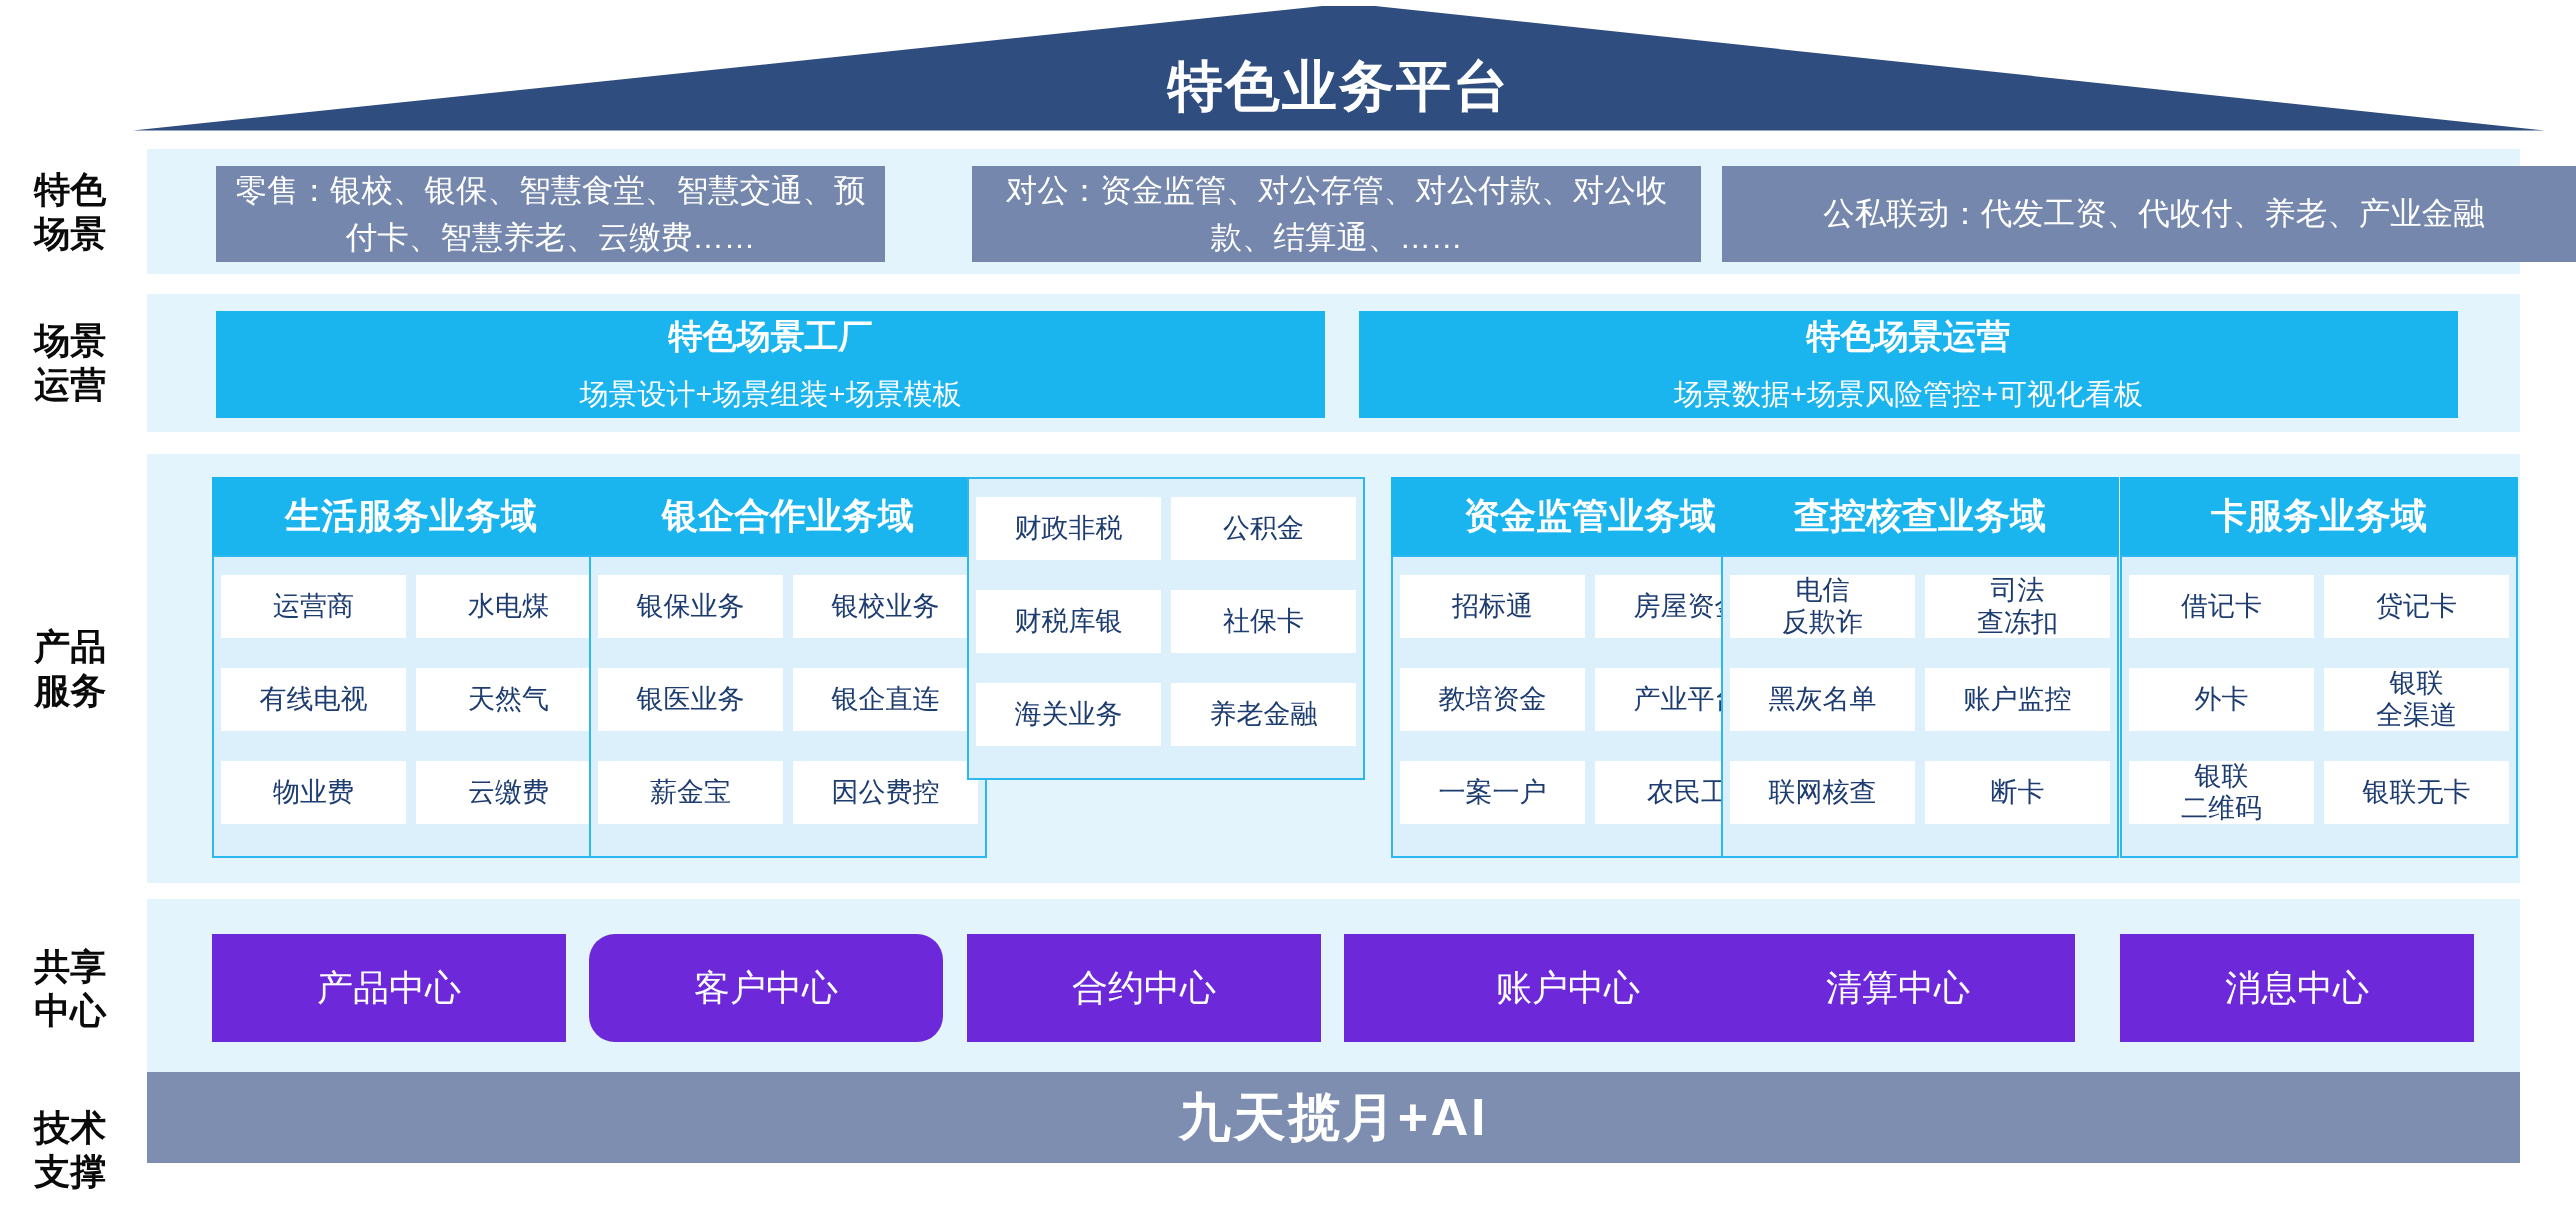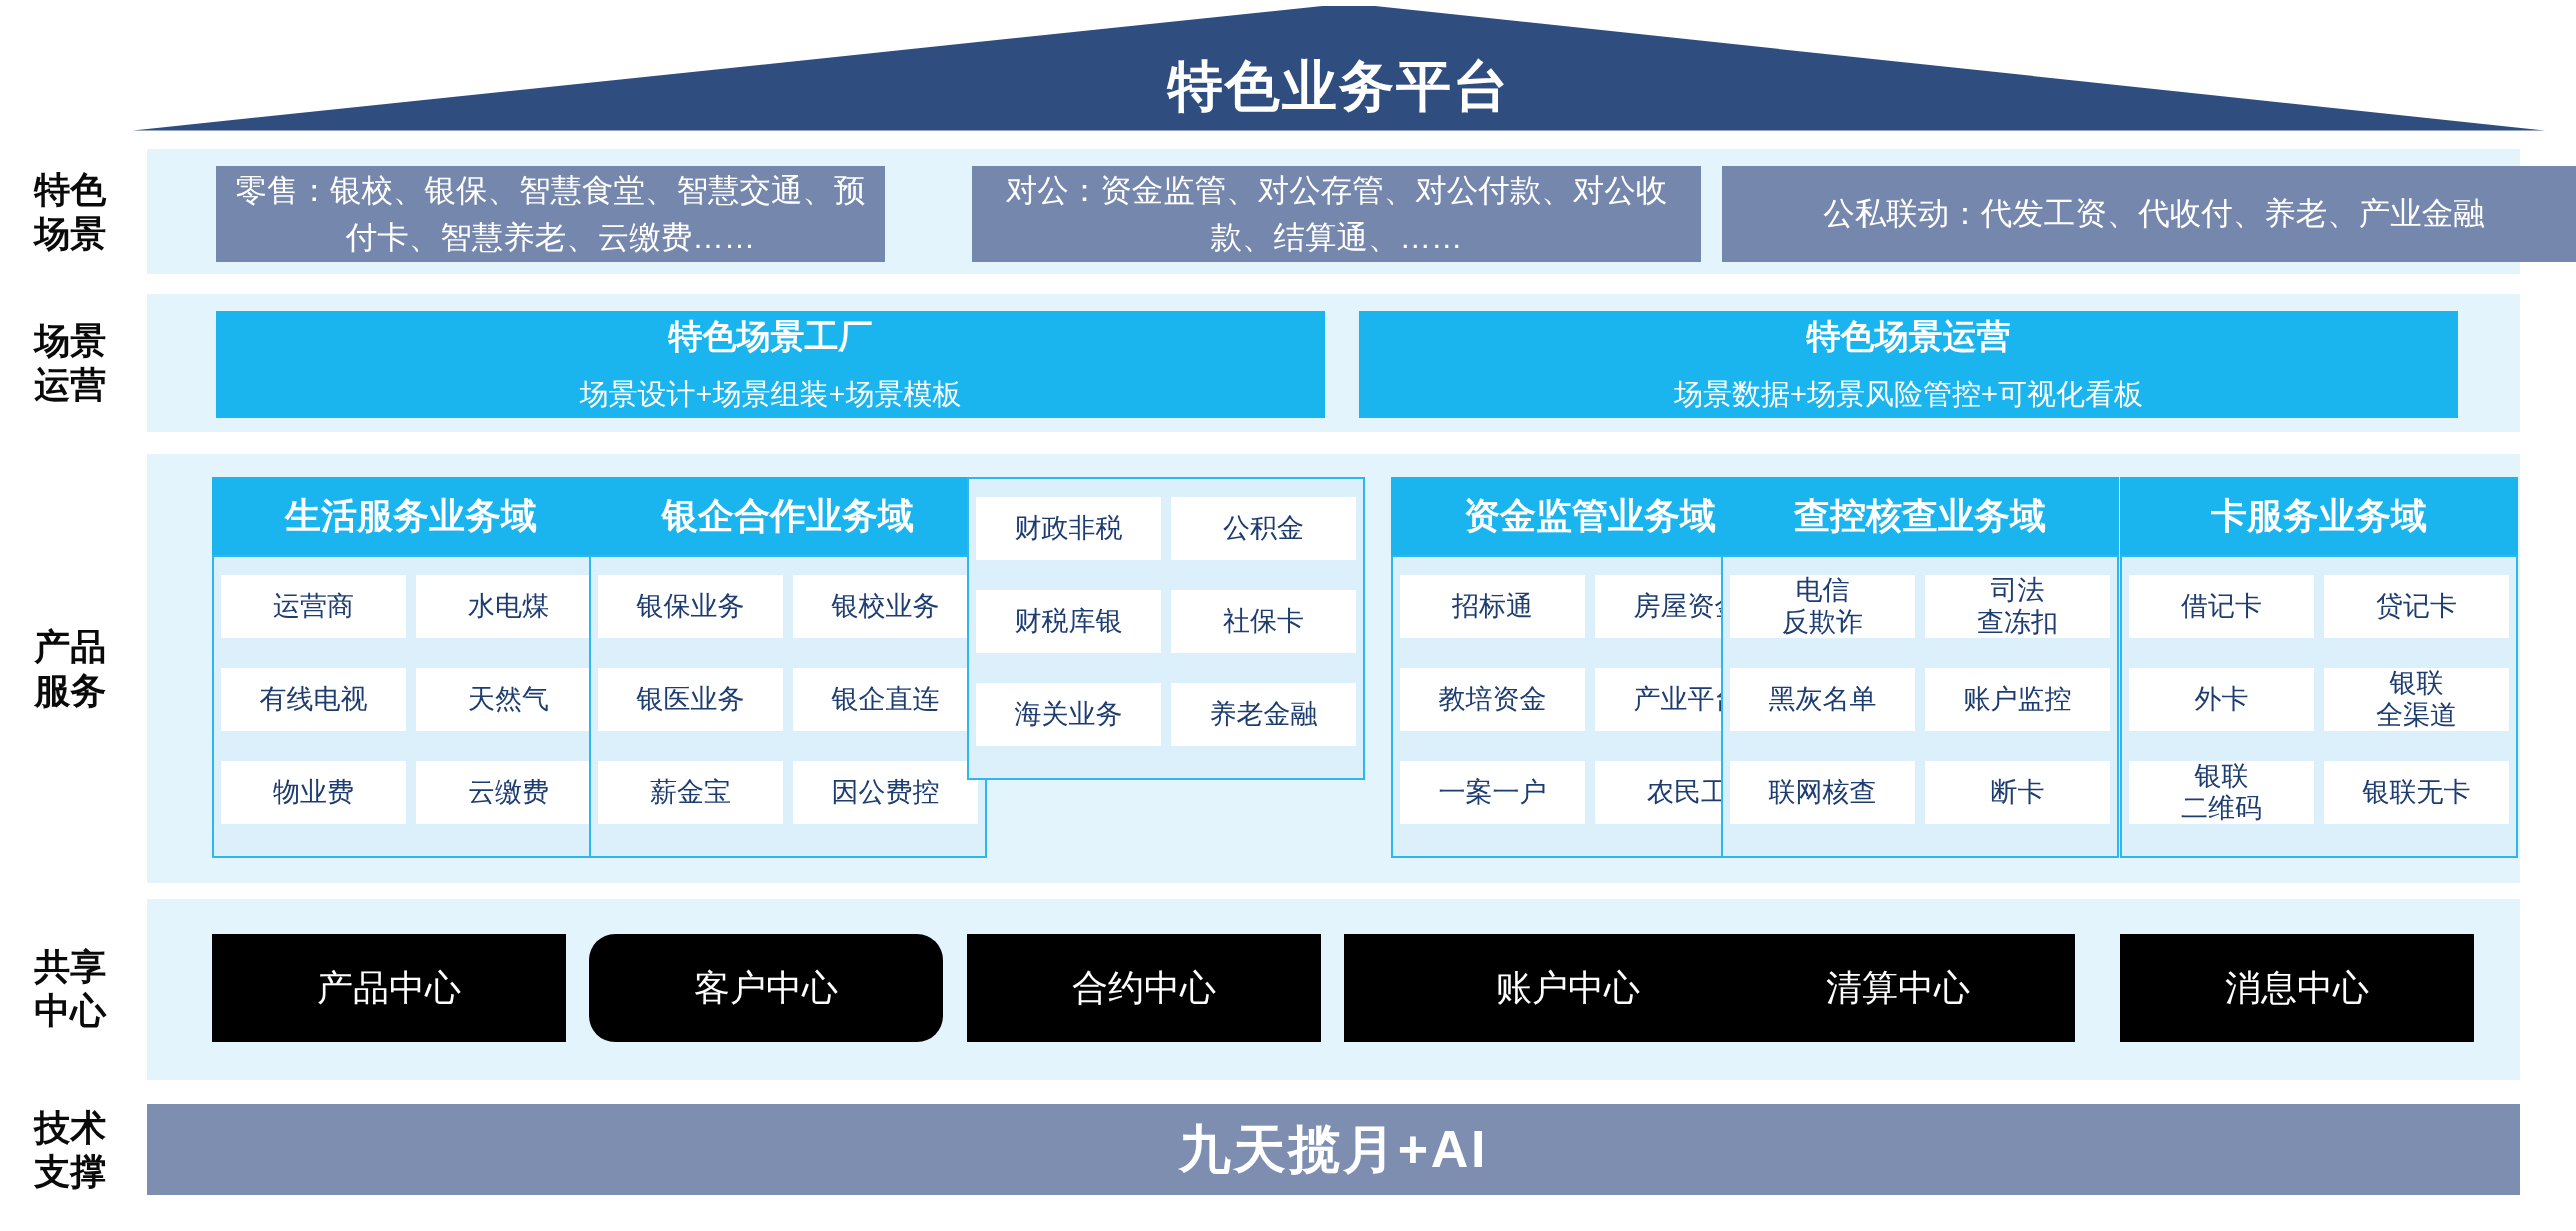--- a/index.html
+++ b/index.html
@@ -51,25 +51,25 @@
   .col-3 { left:1344px;padding-left:47px; } .col-4 { left:1721px; } .col-5 { left:2098px;margin-left:22px; }
   .col-header { height:78px; background:#1AB4EE; color:#ffffff; font-size:36px; font-weight:bold;
                 display:flex; align-items:center; justify-content:center; }
   .col-body { height:303px; background:#DCF0FB; border:2.1px solid #2CB8EF; box-sizing:border-box;
               display:grid; grid-template-columns:1fr 1fr; column-gap:9.6px; row-gap:30px;
               grid-auto-rows:63px; padding:18px 6.8px 32px 6.8px; align-content:start; }
   .cell { background:#ffffff; color:#1D3C70; font-size:27px; line-height:1.15;
           display:flex; align-items:center; justify-content:center; text-align:center; white-space:pre-line; }
 
   
-  .center-box { position:absolute; top:934px; height:108px; width:354px; background:#000000;
+  .center-box { position:absolute; top:934px; height:108px; width:354px; background:#6d28d9;
                 color:#ffffff; font-size:36px; display:flex; align-items:center; justify-content:center; }
 
   
-  .tech-bar { position:absolute; left:147px; top:1104px; width:2373px; height:91px; background:#7E8EB0;
+  .tech-bar { position:absolute; left:147px; top:1072px; width:2373px; height:91px; background:#7E8EB0;
               color:#ffffff; font-size:52px; font-weight:bold; letter-spacing:2.7px;
               display:flex; align-items:center; justify-content:center; }
 </style>
 </head>
 <body>
 
 <div class="canvas">
 
   <div class="roof">
     <div class="roof-title">特色业务平台</div>

